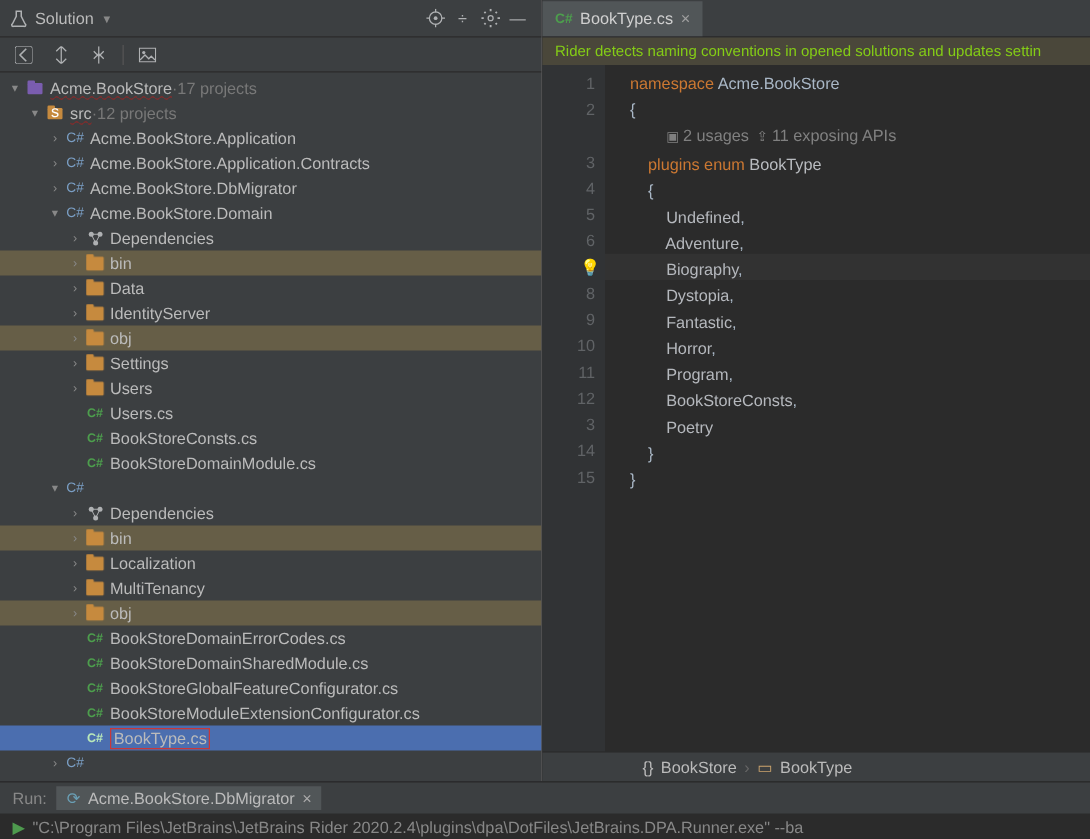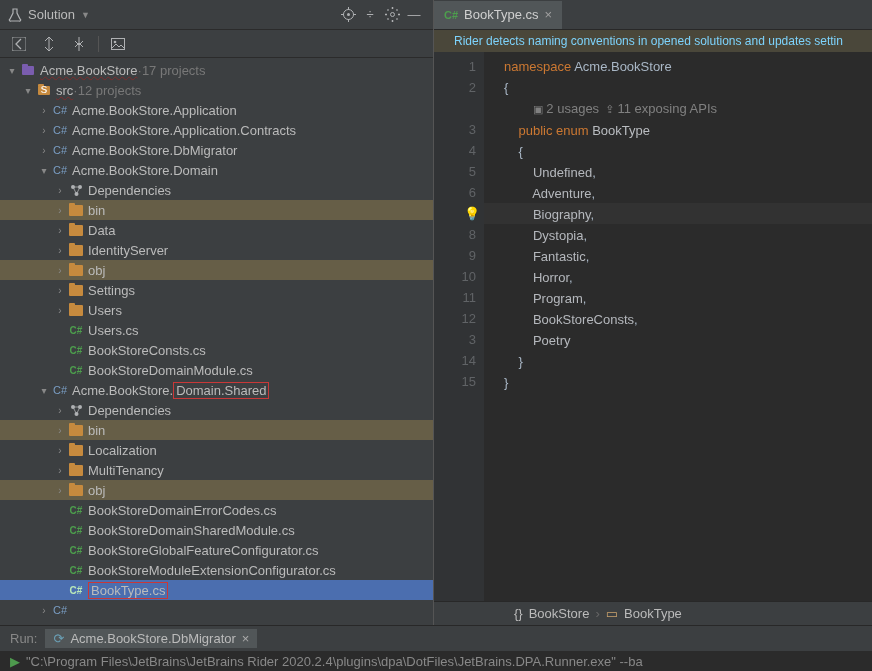--- a/index.html
+++ b/index.html
@@ -23,21 +23,21 @@
 .fld::before{content:"";position:absolute;top:-2px;left:0;width:6px;height:3px;background:#c68a3e;border-radius:1px 1px 0 0}
 .proj{color:#7a9ec4;font-size:11px}
 .label{color:#bbb}
 .dim{color:#787878}
 .wavy{text-decoration:underline wavy #7b2e2e;text-decoration-thickness:1px}
 .redbox{border:1px solid #c93838;padding:0 2px}
 .right{flex:1;background:#2b2b2b;display:flex;flex-direction:column}
 .tabbar{height:30px;display:flex;align-items:center;background:#3c3f41;border-bottom:1px solid #282828}
 .tab{height:28px;display:flex;align-items:center;gap:6px;padding:0 10px;background:#515658;color:#d0d0d0}
 .tab .close{color:#a0a0a0;cursor:pointer}
-.banner{background:#4a473a;color:#7dd3fc;padding:4px 20px;font-size:12px}
+.banner{background:#4a473a;color:#84cc16;padding:4px 10px;font-size:12px}
 .editor{flex:1;display:flex;font-family:Consolas,monospace;font-size:14px;line-height:21px}
 .gutter{width:50px;background:#313335;color:#606366;text-align:right;padding:4px 8px 0 0;position:relative}
 .gutter .bulb{position:absolute;left:30px;top:calc(4px + 21px*6);color:#ffc66d;font-size:13px}
 .gutter .ln.cur{color:#a0a0a0}
 .code{flex:1;padding:4px 0 0 20px;position:relative;background:#2b2b2b}
 .code .curline{position:absolute;left:0;right:0;top:calc(4px + 21px*6);height:21px;background:#323232}
 .code pre{position:relative;z-index:2;color:#a9b7c6}
 .kw{color:#cc7832}
 .ns{color:#a9b7c6}
 .typ{color:#b9bcc0;font-weight:500}
@@ -219,21 +219,20 @@
           <span class="label">BookStoreConsts.cs</span>
         </div>
     <div class="row" style="padding-left:52px">
           <span class="chev"></span>
           <span class="ficon cs">C#</span>
           <span class="label">BookStoreDomainModule.cs</span>
         </div>
     <div class="row" style="padding-left:36px">
           <span class="chev">▾</span>
           <span class="ficon proj">C#</span>
-          <span class="label"><span>Acme.BookStore.</span><span class="redbox">Domain.Shared</span></span>
         </div>
     <div class="row" style="padding-left:52px">
           <span class="chev">›</span>
           <span class="ficon">
             <svg width="13" height="13">
               <circle cx="3" cy="3" r="2" fill="#afb1b3"></circle>
               <circle cx="10" cy="3" r="2" fill="#afb1b3"></circle>
               <circle cx="6.5" cy="10" r="2" fill="#afb1b3"></circle>
               <path d="M3 3 10 3 6.5 10z" fill="none" stroke="#afb1b3" stroke-width="0.8"></path>
             </svg>
@@ -332,21 +331,21 @@
           <div class="ln">3</div>
           <div class="ln">14</div>
           <div class="ln">15</div>
       <span class="bulb" style="top:calc(4px + 21px*7)">💡</span>
     </div>
     <div class="code">
       <div class="curline" style="top:calc(4px + 21px*7)"></div>
       <pre><span class="kw">namespace</span> <span class="ns">Acme.BookStore</span>
 {
         <span class="hint">▣ <span>2 usages</span>  ⇪ <span>11 exposing APIs</span></span>
-    <span class="kw">public</span> <span class="kw">enum</span> <span class="typ">BookType</span>
+    <span class="kw">plugins</span> <span class="kw">enum</span> <span class="typ">BookType</span>
     {
         <span class="mem">Undefined</span>,
         <span class="mem">Adventure</span>,
         <span class="mem">Biography</span>,
         <span class="mem">Dystopia</span>,
         <span class="mem">Fantastic</span>,
         <span class="mem">Horror</span>,
         <span class="mem">Program</span>,
         <span class="mem">BookStoreConsts</span>,
         <span class="mem">Poetry</span>

